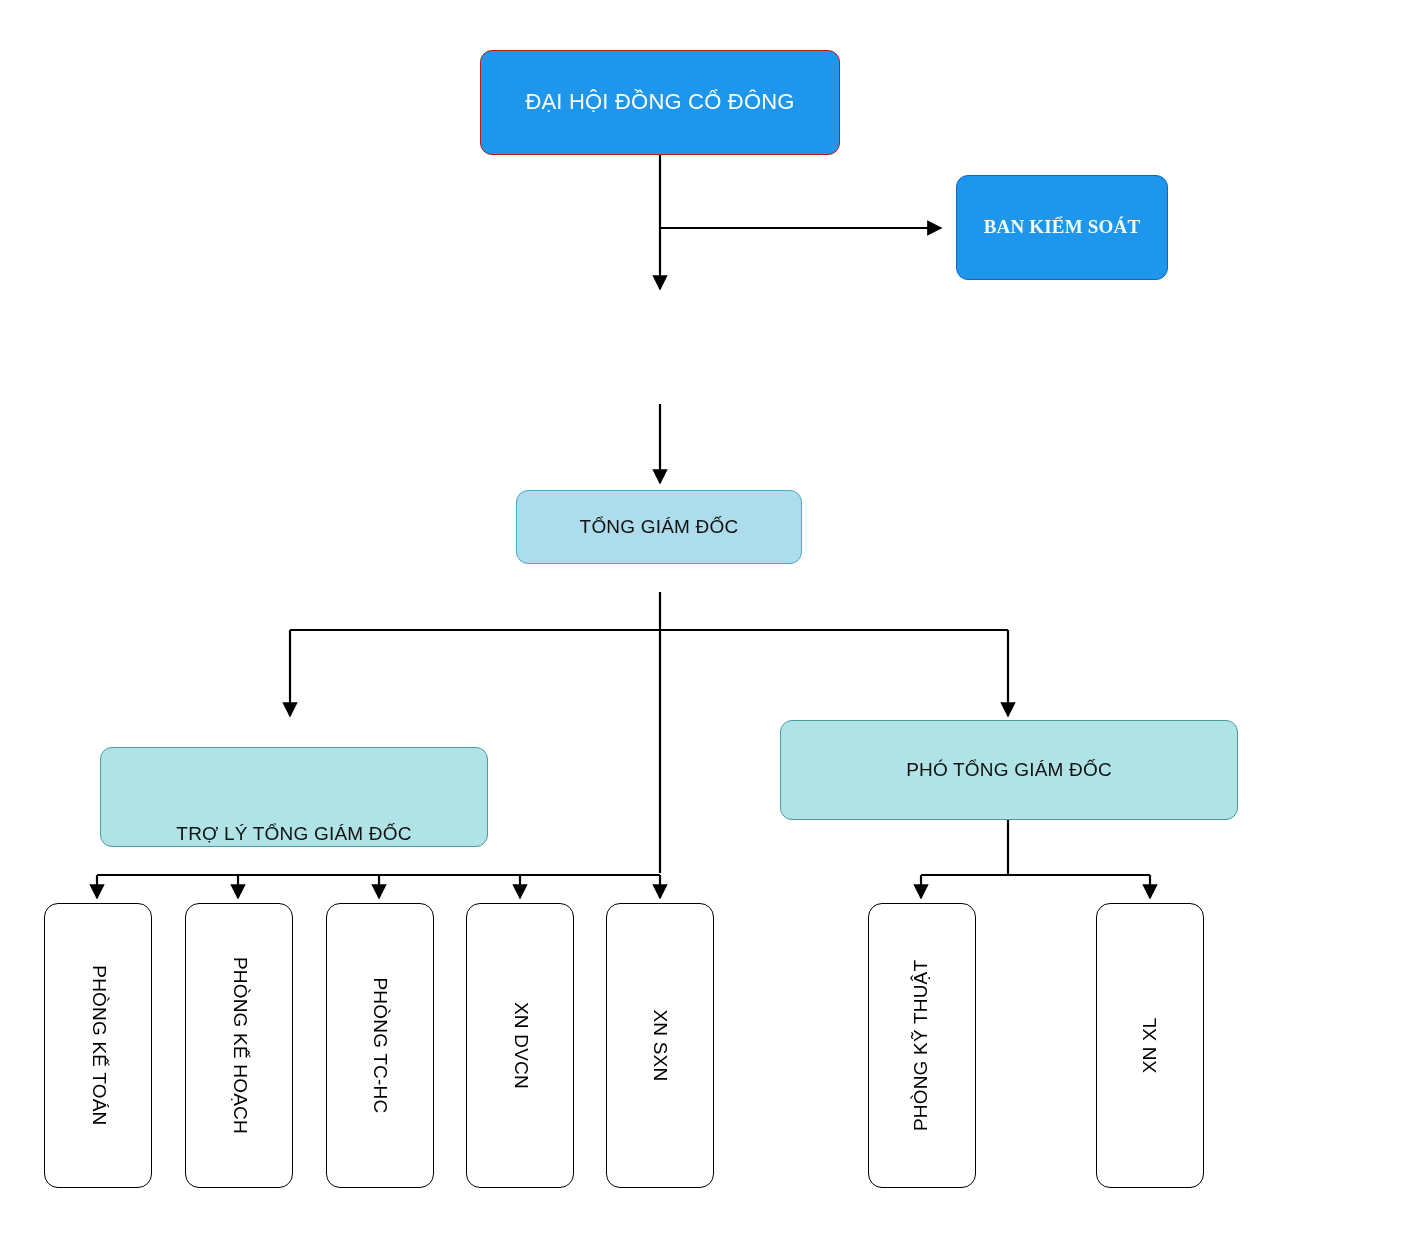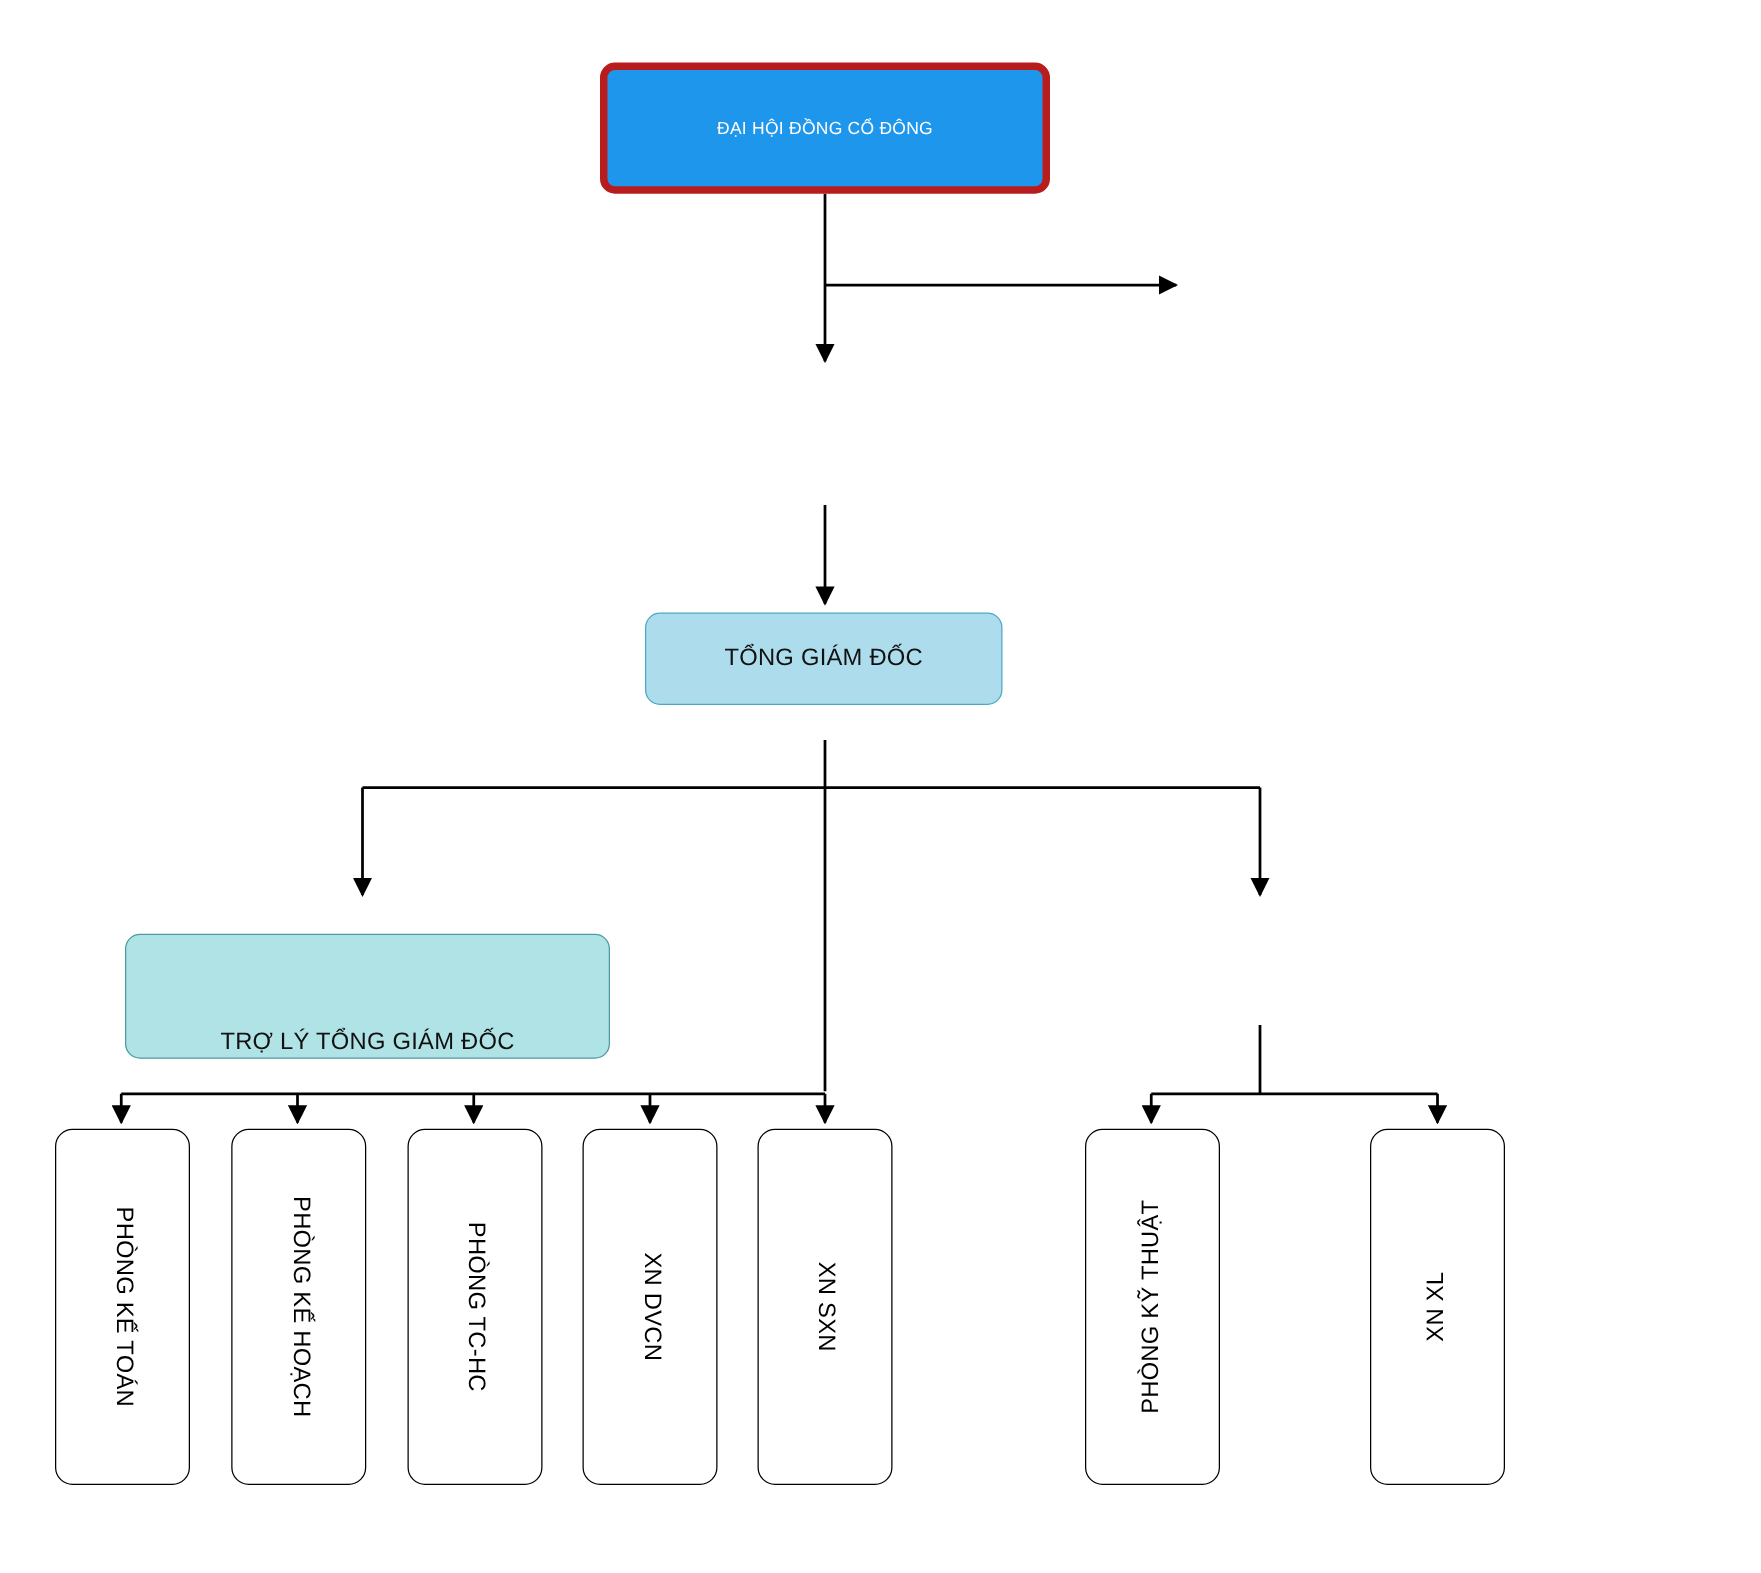--- a/index.html
+++ b/index.html
@@ -37,23 +37,23 @@
   }
   .node-label {
     display: block;
     white-space: nowrap;
     letter-spacing: 0.2px;
   }
 
   
   .n-assembly {
     background: #1E96EC;
-    border: 6px solid #b91c1c;
+    border: 1px solid #b91c1c;
     color: #ffffff;
-    font-size: 14px;
+    font-size: 22px;
     font-family: "Liberation Sans", sans-serif;
   }
   .n-supervisory {
     background: #1E96EC;
     border: 1px solid #1565C0;
     color: #F0FBFF;
     font-size: 19px;
     font-family: "Liberation Serif", serif;
     font-weight: 600;
   }
@@ -124,30 +124,36 @@
       <path d="M 921 875 L 1150 875"></path>
       <path d="M 921 875 L 921 898" marker-end="url(#arrow)"></path>
       <path d="M 1150 875 L 1150 898" marker-end="url(#arrow)"></path>
     </g>
   </svg>
 
   <div class="node n-assembly" style="left:480px; top:50px; width:360px; height:105px;">
     <span class="node-label">ĐẠI HỘI ĐỒNG CỔ ĐÔNG</span>
   </div>
 
+  <div class="node n-supervisory" style="left:956px; top:175px; width:212px; height:105px;">
+    <span class="node-label">BAN KIỂM SOÁT</span>
+  </div>
 
 
   <div class="node n-ceo" style="left:516px; top:490px; width:286px; height:74px;">
     <span class="node-label">TỔNG GIÁM ĐỐC</span>
   </div>
 
   <div class="node n-deputy" style="left:100px; top:747px; width:388px; height:100px;align-items:flex-end;">
     <span class="node-label">TRỢ LÝ TỔNG GIÁM ĐỐC</span>
   </div>
 
+  <div class="node n-deputy" style="left:780px; top:720px; width:458px; height:100px;">
+    <span class="node-label">PHÓ TỔNG GIÁM ĐỐC</span>
+  </div>
 
   <div class="node n-dept" style="left:44px; top:903px; width:108px; height:285px;">
     <span class="node-label">PHÒNG KẾ TOÁN</span>
   </div>
   <div class="node n-dept" style="left:185px; top:903px; width:108px; height:285px;">
     <span class="node-label">PHÒNG KẾ HOẠCH</span>
   </div>
   <div class="node n-dept" style="left:326px; top:903px; width:108px; height:285px;">
     <span class="node-label">PHÒNG TC-HC</span>
   </div>

